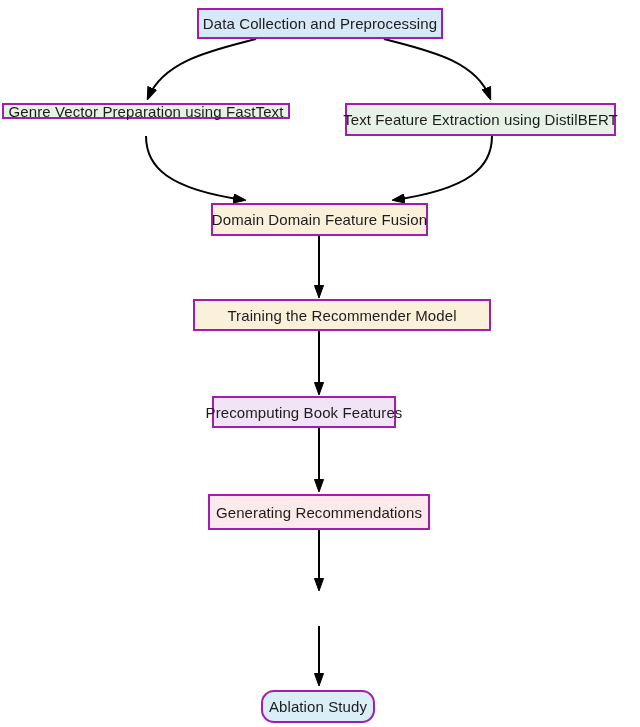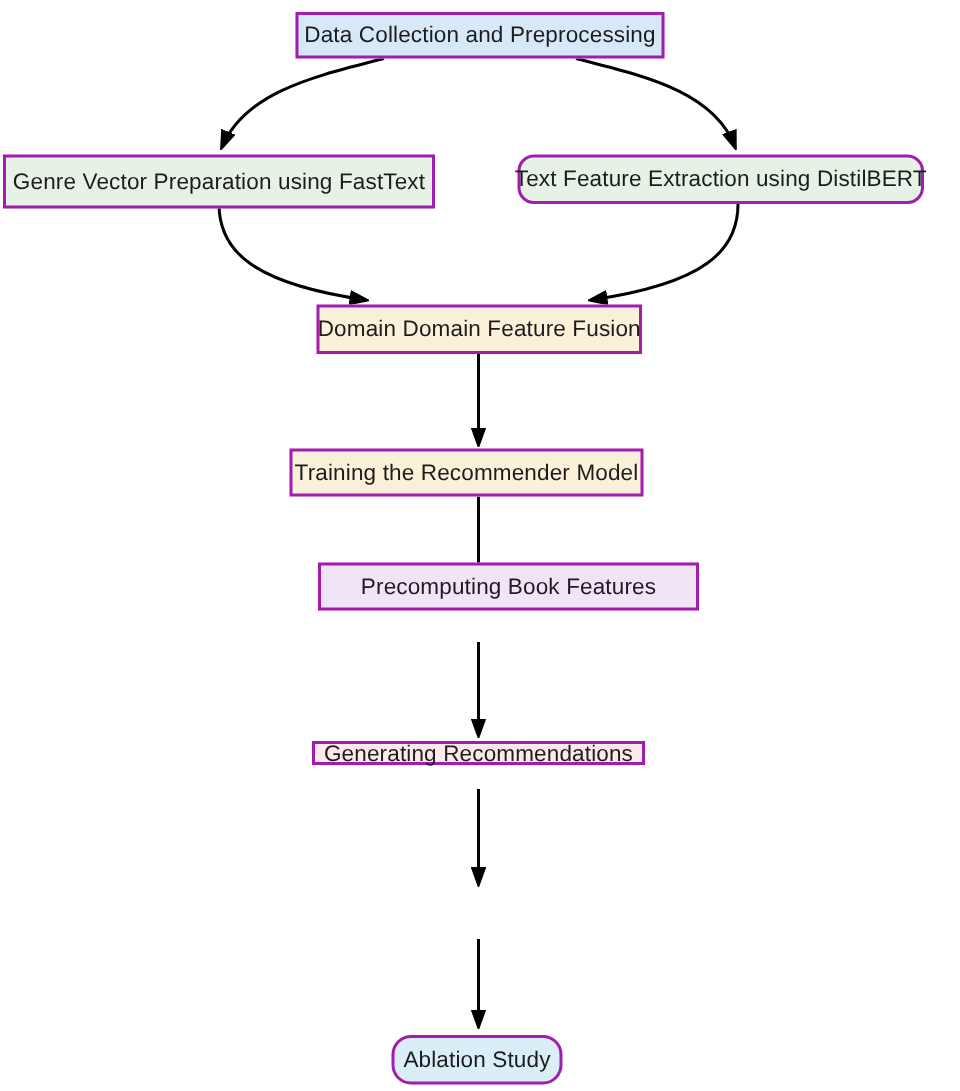--- a/index.html
+++ b/index.html
@@ -30,26 +30,26 @@
     align-items: center;
     justify-content: center;
     font-size: 15px;
     color: #1c1c1c;
     white-space: nowrap;
     text-align: center;
     letter-spacing: 0.1px;
   }
   
   .n0 { left: 197px; top: 8px;   width: 246px; height: 31px; }
-  .n1 { left: 2px;   top: 103px; width: 288px; height: 36px; }
-  .n2 { left: 345px; top: 103px; width: 271px; height: 33px; border-radius: 11px; }
+  .n1 { left: 2px;   top: 103px; width: 288px; height: 16px; }
+  .n2 { left: 345px; top: 103px; width: 271px; height: 33px; }
   .n3 { left: 211px; top: 203px; width: 217px; height: 33px; }
-  .n4 { left: 193px; top: 299px; width: 236px; height: 32px; align-items: center; }
-  .n5 { left: 212px; top: 375px; width: 254px; height: 32px; }
-  .n6 { left: 208px; top: 494px; width: 222px; height: 16px; }
+  .n4 { left: 193px; top: 299px; width: 298px; height: 32px; align-items: center; }
+  .n5 { left: 212px; top: 396px; width: 184px; height: 32px; }
+  .n6 { left: 208px; top: 494px; width: 222px; height: 36px; }
   .n7 { left: 273px; top: 593px; width: 91px;  height: 33px; }
   .n8 { left: 261px; top: 690px; width: 114px; height: 33px; }
   .edge-path {
     fill: none;
     stroke: #000000;
     stroke-width: 2;
   }
 </style>
 </head>
 <body>

